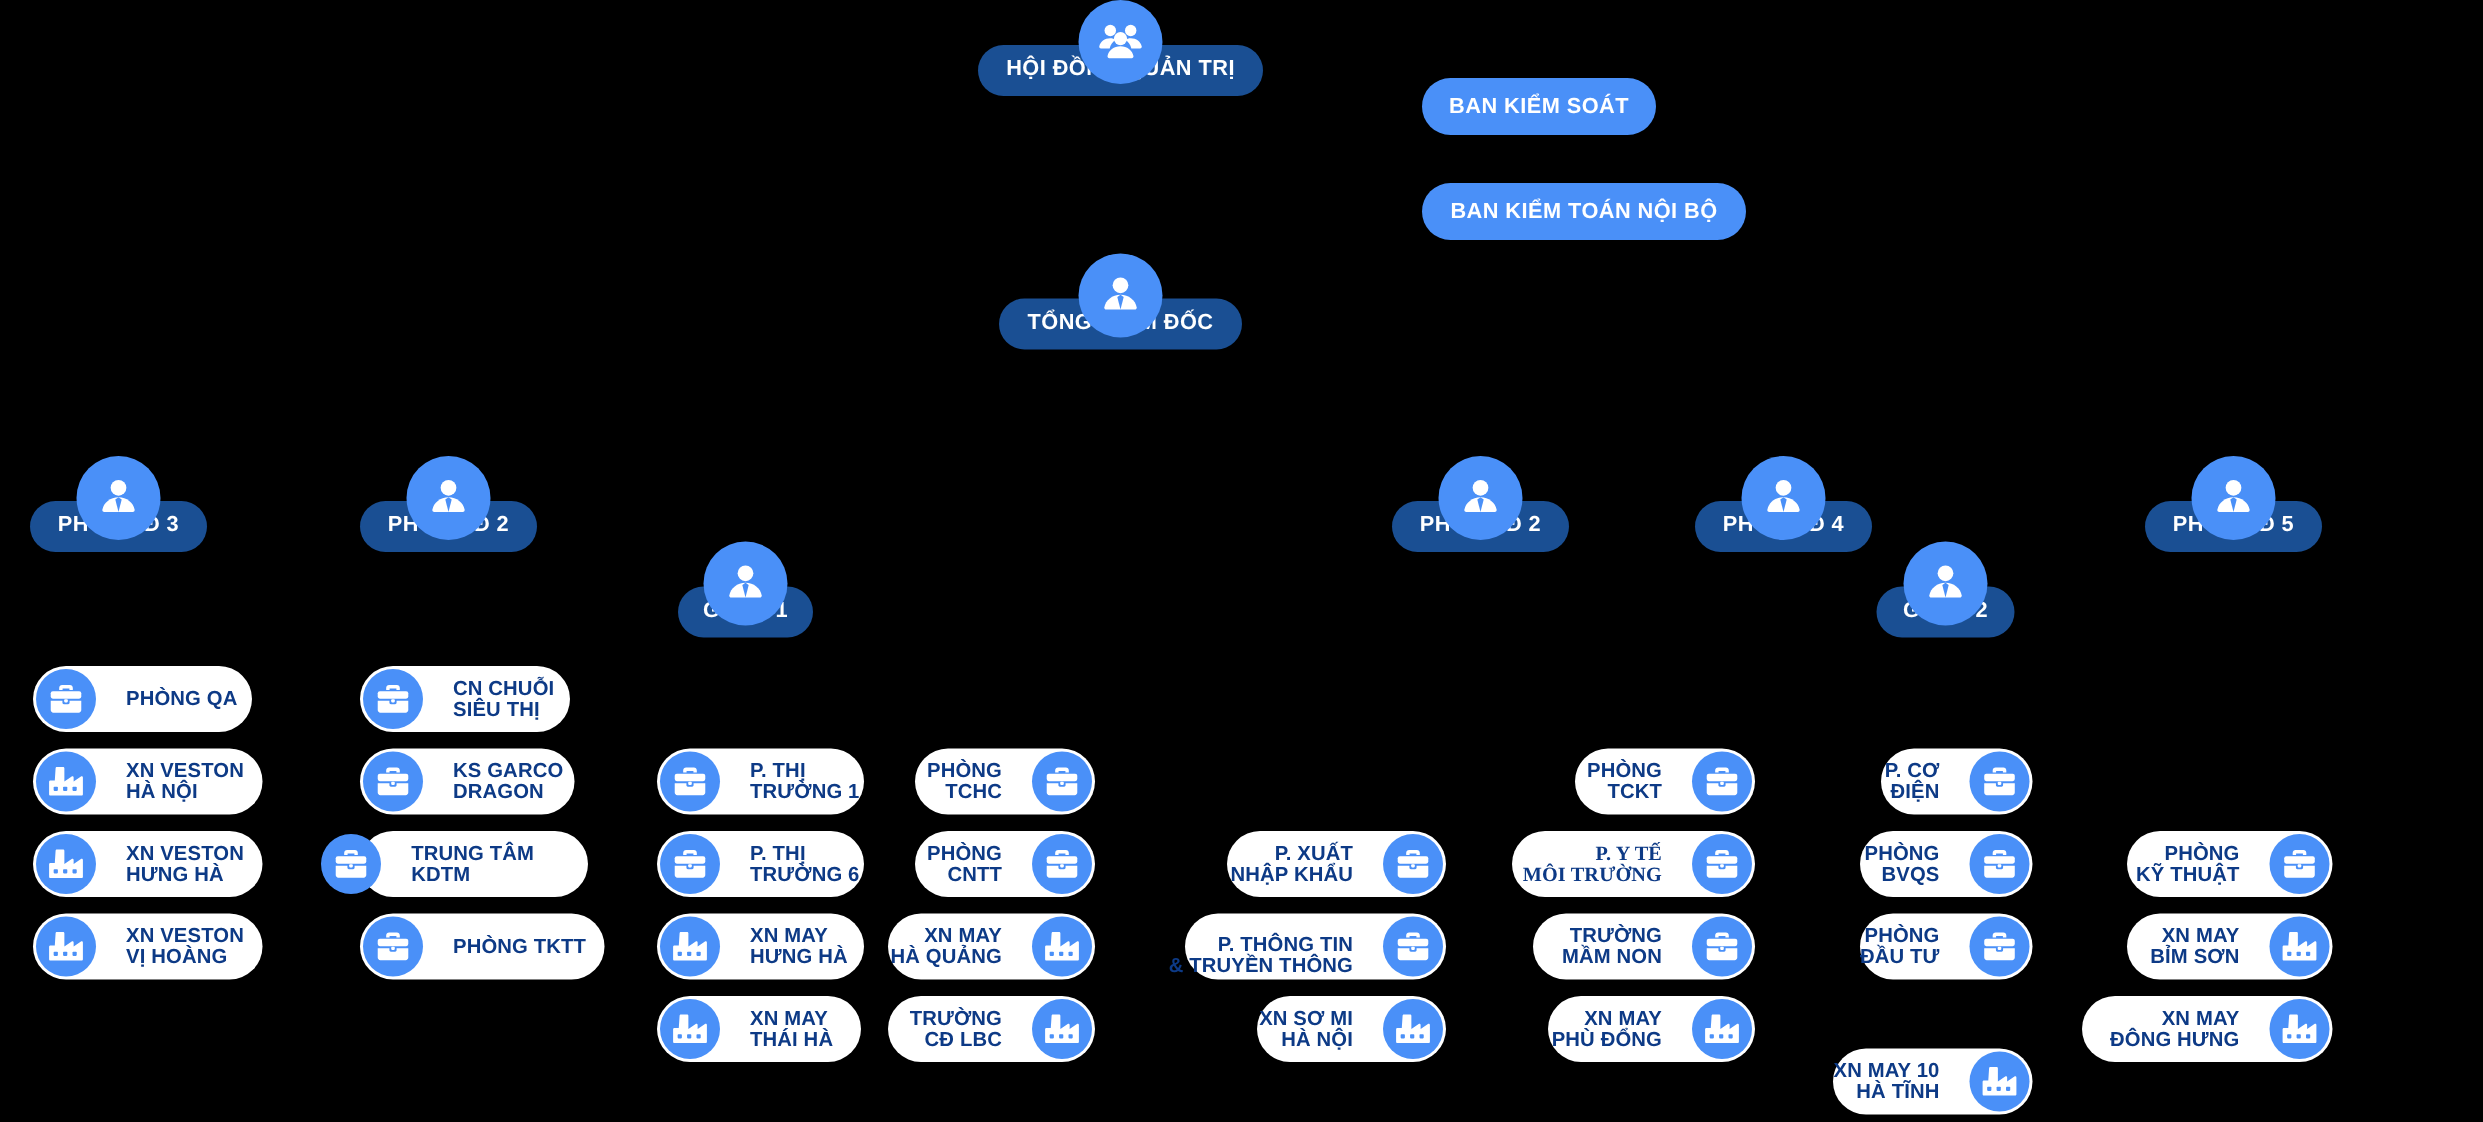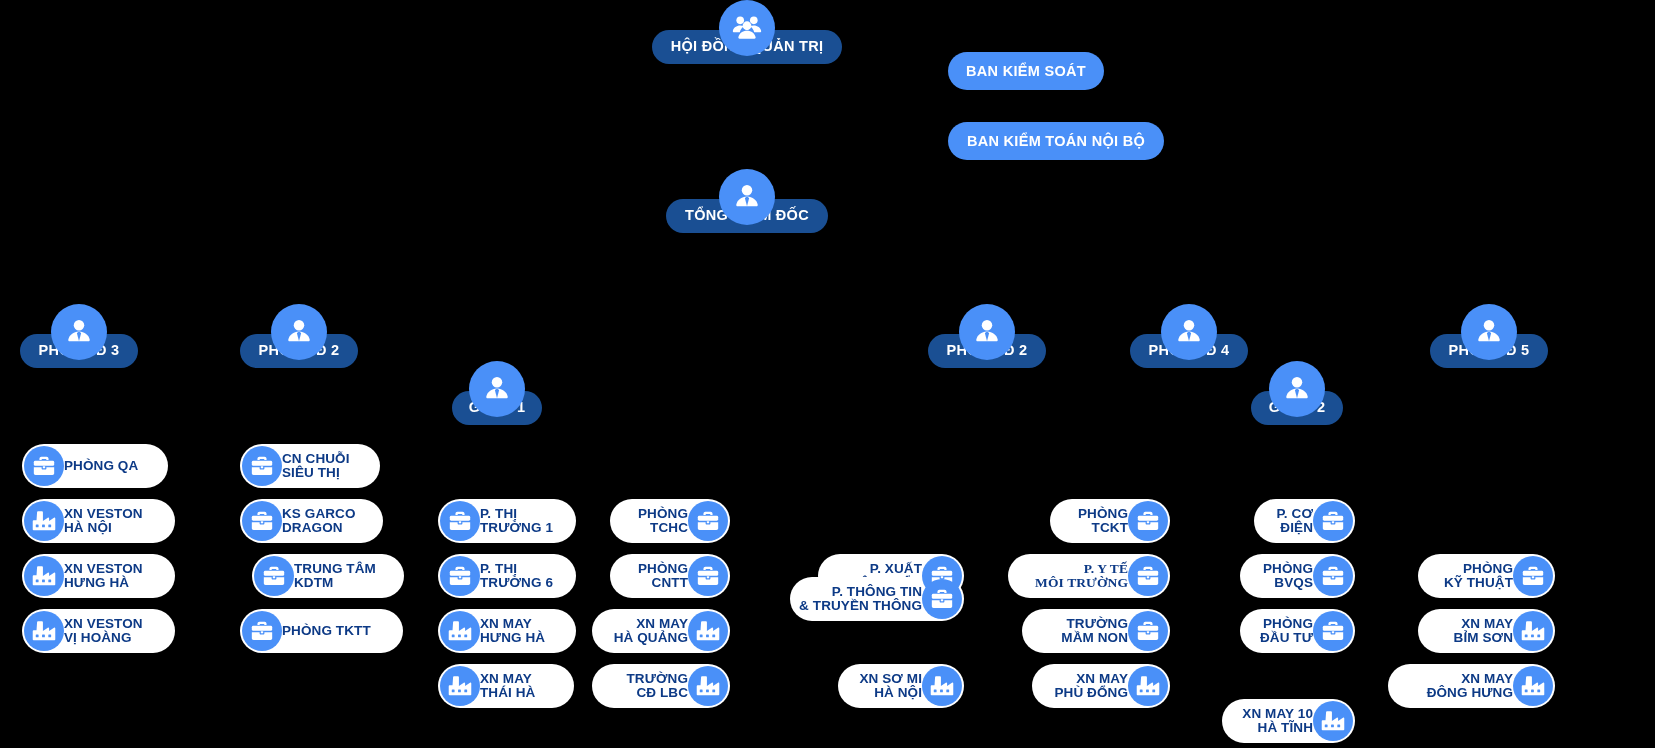--- a/index.html
+++ b/index.html
@@ -46,21 +46,21 @@
     box-sizing:border-box;
   }
   .dept .dicon{
     width:40px;height:40px;min-width:40px;border-radius:50%;
     background:#4a90f8;display:flex;align-items:center;justify-content:center;
     position:relative;z-index:2;
   }
   .dept .dlabel{
     color:#0d3a86;font-size:13.5px;font-weight:700;
     line-height:1.04;letter-spacing:.1px;white-space:nowrap;
-    padding:0 0;
+    padding:0 20px;
   }
   
   .dept.left{padding:2px 16px 2px 2px;}
   .dept.left .dlabel{text-align:left;}
   
   .dept.right{padding:2px 2px 2px 16px;flex-direction:row-reverse;}
   .dept.right .dlabel{text-align:right;}
 
   svg{display:block;}
 </style>
@@ -257,21 +257,21 @@
           <rect x="2.6" y="7.2" width="18.8" height="4.6" rx="1.3"></rect>
           <path d="M2.6 13.1v5.7c0 .9.7 1.6 1.6 1.6h15.6c.9 0 1.6-.7 1.6-1.6v-5.7h-7.2v1.2c0 .5-.4.9-.9.9h-2.6c-.5 0-.9-.4-.9-.9v-1.2z"></path>
           <rect x="10.9" y="12.2" width="2.2" height="1.9" rx=".5"></rect>
         </svg>
       </div>
       <div class="dlabel">
         <div>CN CHUỖI</div>
         <div>SIÊU THỊ</div>
       </div>
     </div>
-    <div class="dept left" style="left: 252px; top: 554px; width: 152px;">
+    <div class="dept left" style="left: 240px; top: 554px; width: 152px; justify-content: flex-end;">
       <div class="dicon">
         <svg width="26" height="26" viewBox="0 0 24 24" fill="#fff" aria-hidden="true">
           <path d="M9.6 3.4h4.8c1 0 1.8.8 1.8 1.8v1.2h-2.1V5.5H9.9v.9H7.8V5.2c0-1 .8-1.8 1.8-1.8z"></path>
           <rect x="2.6" y="7.2" width="18.8" height="4.6" rx="1.3"></rect>
           <path d="M2.6 13.1v5.7c0 .9.7 1.6 1.6 1.6h15.6c.9 0 1.6-.7 1.6-1.6v-5.7h-7.2v1.2c0 .5-.4.9-.9.9h-2.6c-.5 0-.9-.4-.9-.9v-1.2z"></path>
           <rect x="10.9" y="12.2" width="2.2" height="1.9" rx=".5"></rect>
         </svg>
       </div>
       <div class="dlabel">
         <div>TRUNG TÂM</div>
@@ -410,21 +410,21 @@
           <rect x="2.6" y="7.2" width="18.8" height="4.6" rx="1.3"></rect>
           <path d="M2.6 13.1v5.7c0 .9.7 1.6 1.6 1.6h15.6c.9 0 1.6-.7 1.6-1.6v-5.7h-7.2v1.2c0 .5-.4.9-.9.9h-2.6c-.5 0-.9-.4-.9-.9v-1.2z"></path>
           <rect x="10.9" y="12.2" width="2.2" height="1.9" rx=".5"></rect>
         </svg>
       </div>
       <div class="dlabel">
         <div>P. XUẤT</div>
         <div>NHẬP KHẨU</div>
       </div>
     </div>
-    <div class="dept right" style="left: 790px; top: 577px; width: 174px;">
+    <div class="dept right" style="left: 790px; top: 609px; width: 174px; align-items: flex-end;">
       <div class="dicon">
         <svg width="26" height="26" viewBox="0 0 24 24" fill="#fff" aria-hidden="true">
           <path d="M9.6 3.4h4.8c1 0 1.8.8 1.8 1.8v1.2h-2.1V5.5H9.9v.9H7.8V5.2c0-1 .8-1.8 1.8-1.8z"></path>
           <rect x="2.6" y="7.2" width="18.8" height="4.6" rx="1.3"></rect>
           <path d="M2.6 13.1v5.7c0 .9.7 1.6 1.6 1.6h15.6c.9 0 1.6-.7 1.6-1.6v-5.7h-7.2v1.2c0 .5-.4.9-.9.9h-2.6c-.5 0-.9-.4-.9-.9v-1.2z"></path>
           <rect x="10.9" y="12.2" width="2.2" height="1.9" rx=".5"></rect>
         </svg>
       </div>
       <div class="dlabel">
         <div>P. THÔNG TIN</div>

